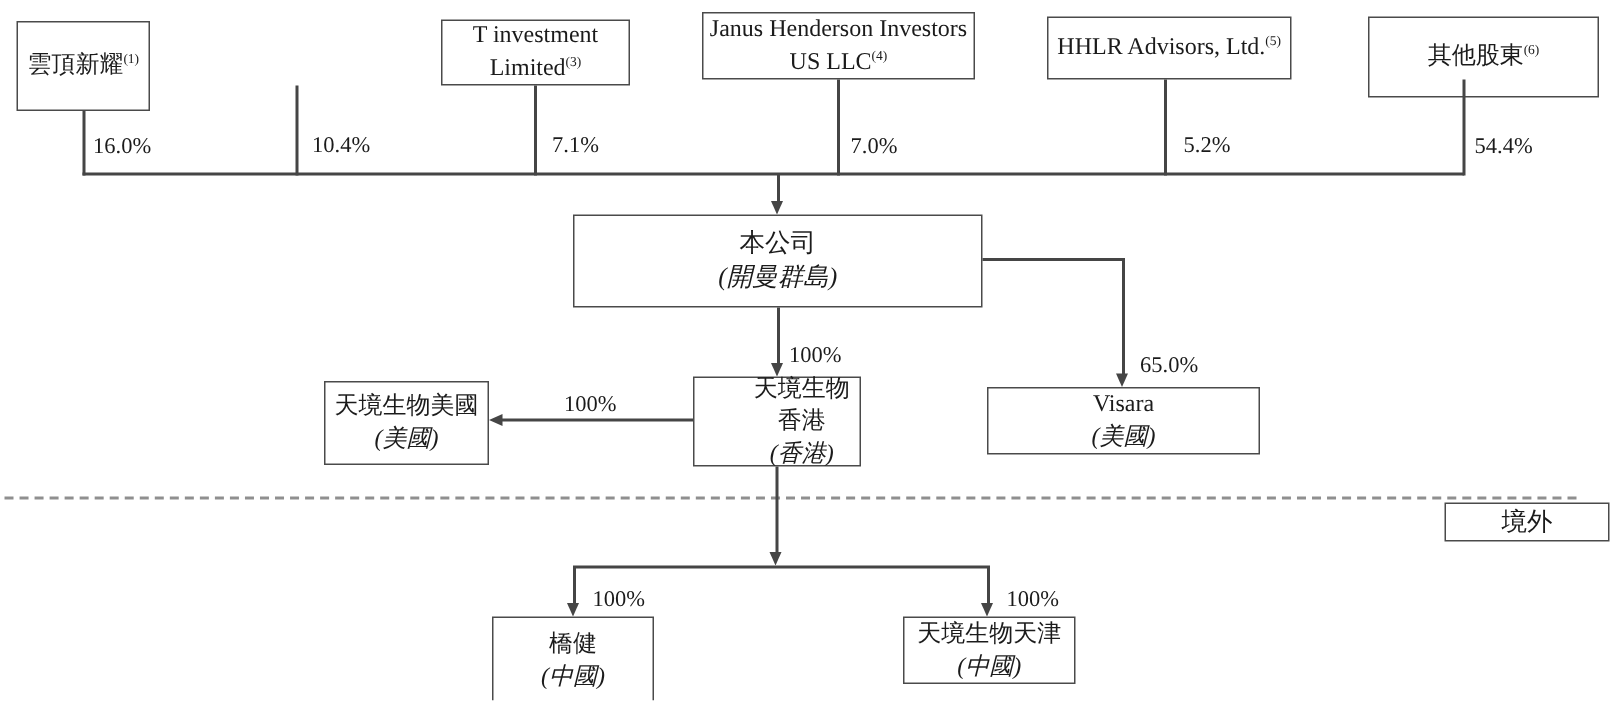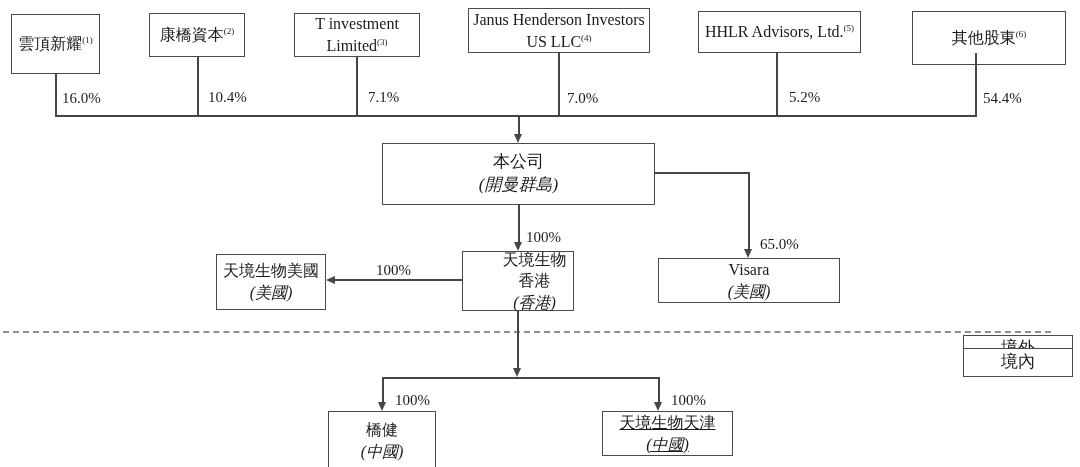--- a/index.html
+++ b/index.html
@@ -66,32 +66,29 @@
   .hk-dn{left:517px;top:311px;height:58px;}
   .a-jct{left:513px;top:368px;}
   .dist{left:382px;top:377px;width:278px;}
   .br-l{left:382px;top:378px;height:25px;}
   .br-r{left:658px;top:378px;height:25px;}
   .a-qj{left:378px;top:402px;}
   .a-tj{left:654px;top:402px;}
   .p-qj{left:395px;top:392px;}
   .p-tj{left:671px;top:392px;}
   .qj{left:328px;top:411px;width:108px;height:60px;}
-  .tj{left:602px;top:411px;width:131px;height:45px;text-decoration:underline;}
+  .tj{left:602px;top:411px;width:115px;height:45px;}
 </style>
 </head>
 <body>
 
 <div id="stage">
 
   <div class="node b1">
     <span class="cell"><span>雲頂新耀</span><sup class="fn">(1)</sup></span>
-  </div>
-  <div class="node b2">
-    <span class="cell"><span>康橋資本</span><sup class="fn">(2)</sup></span>
   </div>
   <div class="node b3">
     <span class="cell"><span>T investment Limited</span><sup class="fn">(3)</sup></span>
   </div>
   <div class="node b4">
     <span class="cell"><span>Janus Henderson Investors US LLC</span><sup class="fn">(4)</sup></span>
   </div>
   <div class="node b5">
     <span class="cell"><span>HHLR Advisors, Ltd.</span><sup class="fn">(5)</sup></span>
   </div>
@@ -151,23 +148,20 @@
     <div class="cell">
       <div>天境生物美國</div>
       <div class="loc">(美國)</div>
     </div>
   </div>
 
   <div class="node jw">
     <span>境外</span>
   </div>
   <div class="dash sep"></div>
-  <div class="node jn">
-    <span>境內</span>
-  </div>
 
   <div class="vline hk-dn"></div>
   <div class="arr-d a-jct"></div>
   <div class="hline dist"></div>
   <div class="vline br-l"></div>
   <div class="vline br-r"></div>
   <div class="arr-d a-qj"></div>
   <div class="arr-d a-tj"></div>
   <div class="pct p-qj">100%</div>
   <div class="pct p-tj">100%</div>

